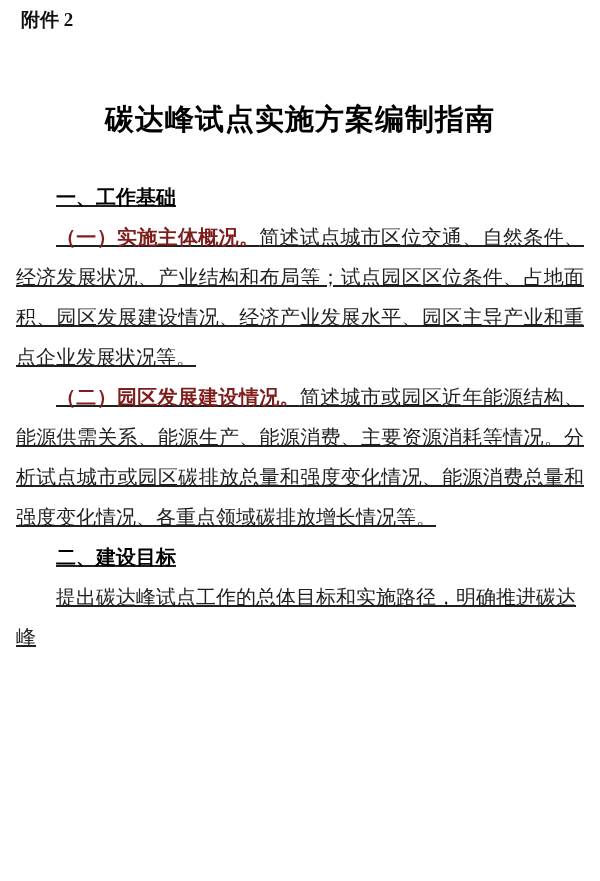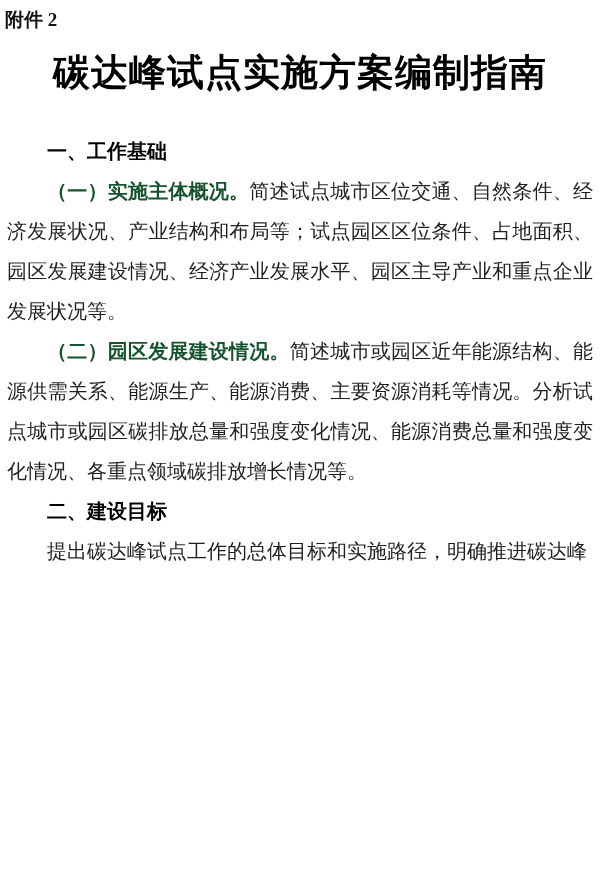--- a/index.html
+++ b/index.html
@@ -12,54 +12,56 @@
     color: #1a1a1a;
     font-family: "Liberation Serif", "DejaVu Serif", serif;
   }
   .attachment {
     padding: 8px 0 0 5px;
     height: 30px;
     font-size: 19px;
     font-weight: 600;
     line-height: 24px;
     color: #111;
+    margin-left: 16px;
   }
   .doc-title {
-    margin-top: 19px;
+    margin-top: 65px;
     text-align: center;
-    font-size: 37px;
+    font-size: 29px;
     font-weight: 700;
     letter-spacing: 1px;
     line-height: 32px;
     color: #000;
   }
   .content {
     margin-top: 42px;
-    padding: 0 7px;
+    padding: 0 16px;
     font-size: 20px;
     line-height: 40px;
     text-align: justify;
     color: #1f1f1f;
+    text-decoration: underline;
   }
   .section-heading {
     font-family: "Liberation Sans", "DejaVu Sans", sans-serif;
     font-weight: 700;
     font-size: 20px;
     line-height: 40px;
     text-indent: 2em;
     color: #000;
     text-align: left;
   }
   .content p {
     margin: 0;
     text-indent: 2em;
   }
   .lead {
     font-weight: 700;
-    color: #14532d;
+    color: #7f1d1d;
   }
   .last-para { text-align: left; }
 </style>
 </head>
 <body>
 
 <div class="page">
 
   <div class="attachment">附件 2</div>
 

